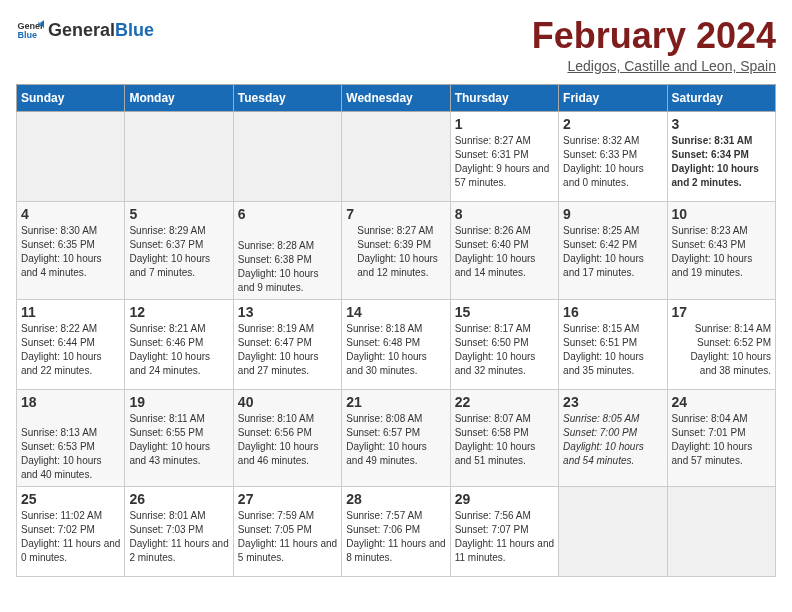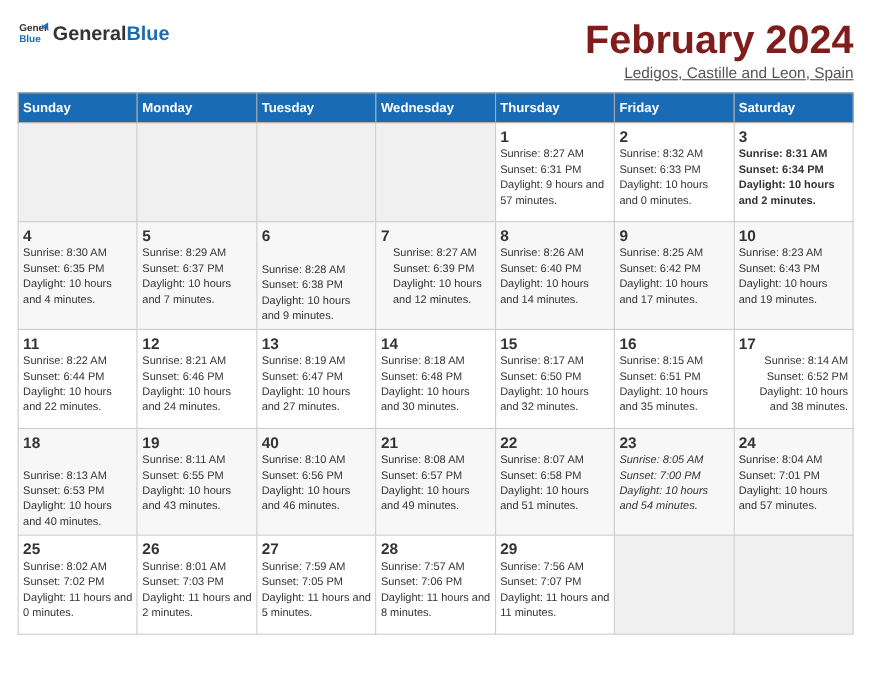--- a/index.html
+++ b/index.html
@@ -270,21 +270,21 @@
         <td>
           <span class="day-number">24</span>
           <div class="day-info" style="white-space: pre-line;">Sunrise: 8:04 AM
 Sunset: 7:01 PM
 Daylight: 10 hours and 57 minutes.</div>
         </td>
       </tr>
       <tr>
         <td>
           <span class="day-number">25</span>
-          <div class="day-info" style="white-space: pre-line;">Sunrise: 8:02 AM
+          <div class="day-info" style="white-space: pre-line;">Sunrise: 11:02 AM
 Sunset: 7:02 PM
 Daylight: 11 hours and 0 minutes.</div>
         </td>
         <td>
           <span class="day-number">26</span>
           <div class="day-info" style="white-space: pre-line;">Sunrise: 8:01 AM
 Sunset: 7:03 PM
 Daylight: 11 hours and 2 minutes.</div>
         </td>
         <td>

